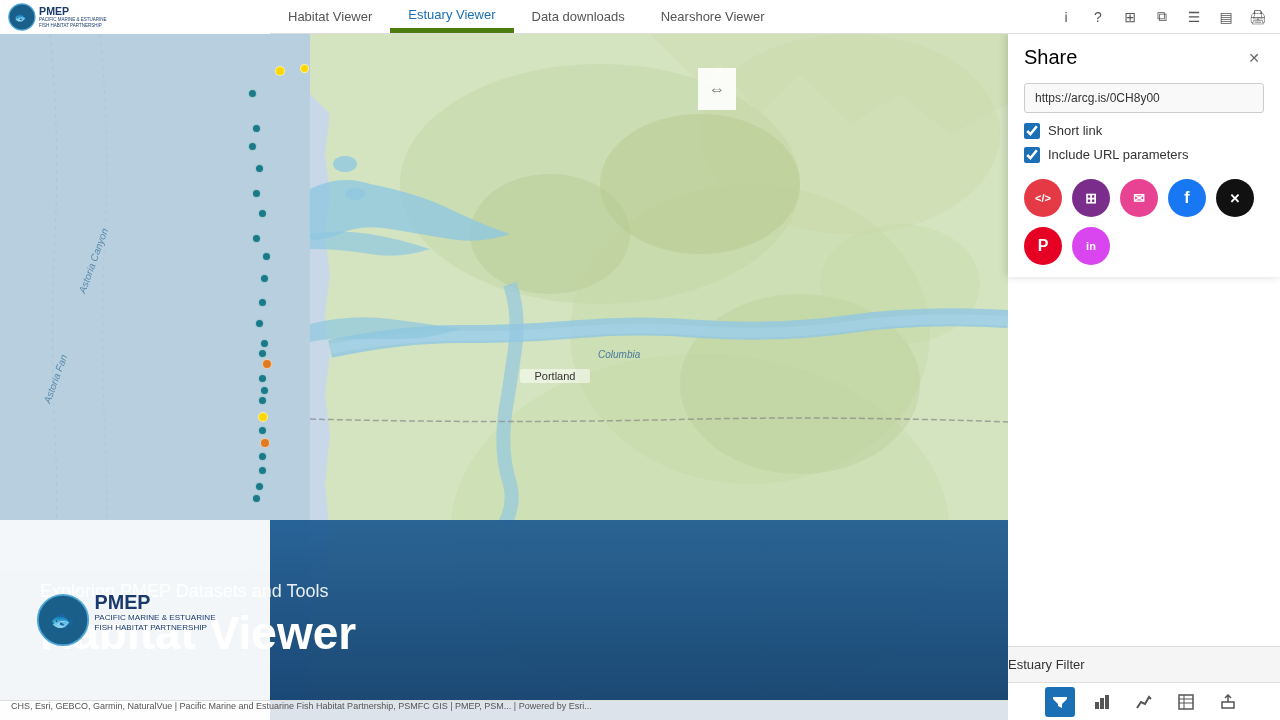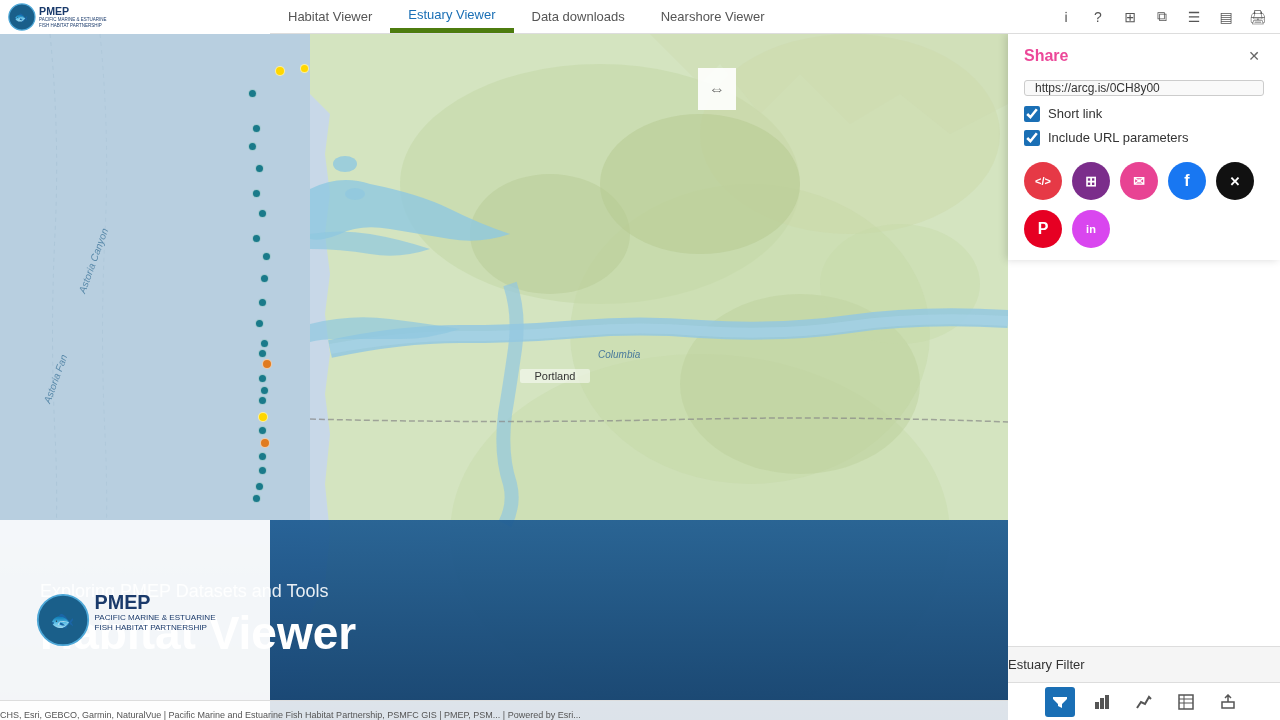--- a/index.html
+++ b/index.html
@@ -107,38 +107,38 @@
       box-shadow: -2px 0 8px rgba(0,0,0,0.15);
       padding: 12px 16px;
     }
     .share-header {
       display: flex;
       align-items: center;
       justify-content: space-between;
       margin-bottom: 14px;
     }
     .share-title {
-      font-size: 16px;
-      font-weight: 700;
-      color: #ec4899;
+      font-size: 20px;
+      font-weight: 400;
+      color: #000000;
     }
     .share-close {
       cursor: pointer;
       color: #666;
       font-size: 14px;
       width: 20px;
       height: 20px;
       display: flex;
       align-items: center;
       justify-content: center;
     }
     .share-url-box {
       border: 1px solid #ccc;
       border-radius: 3px;
-      padding: 0 10px;
+      padding: 7px 10px;
       font-size: 12px;
       color: #333;
       background: #f9f9f9;
       margin-bottom: 10px;
       overflow: hidden;
       white-space: nowrap;
       text-overflow: ellipsis;
     }
     .share-checkbox-row {
       display: flex;
@@ -217,22 +217,22 @@
     
     #map-attribution {
       position: absolute;
       bottom: 0;
       left: 0;
       width: 1008px;
       height: 20px;
       background: rgba(255,255,255,0.85);
       z-index: 40;
       display: flex;
-      align-items: flex-end;
-      padding: 0 0;
+      align-items: flex-start;
+      padding: 0 11px;
       font-size: 9px;
       color: #555;
       border-top: 1px solid #ddd;
     }
 
     
     #right-toolbar {
       position: absolute;
       top: 34px;
       right: 272px;

